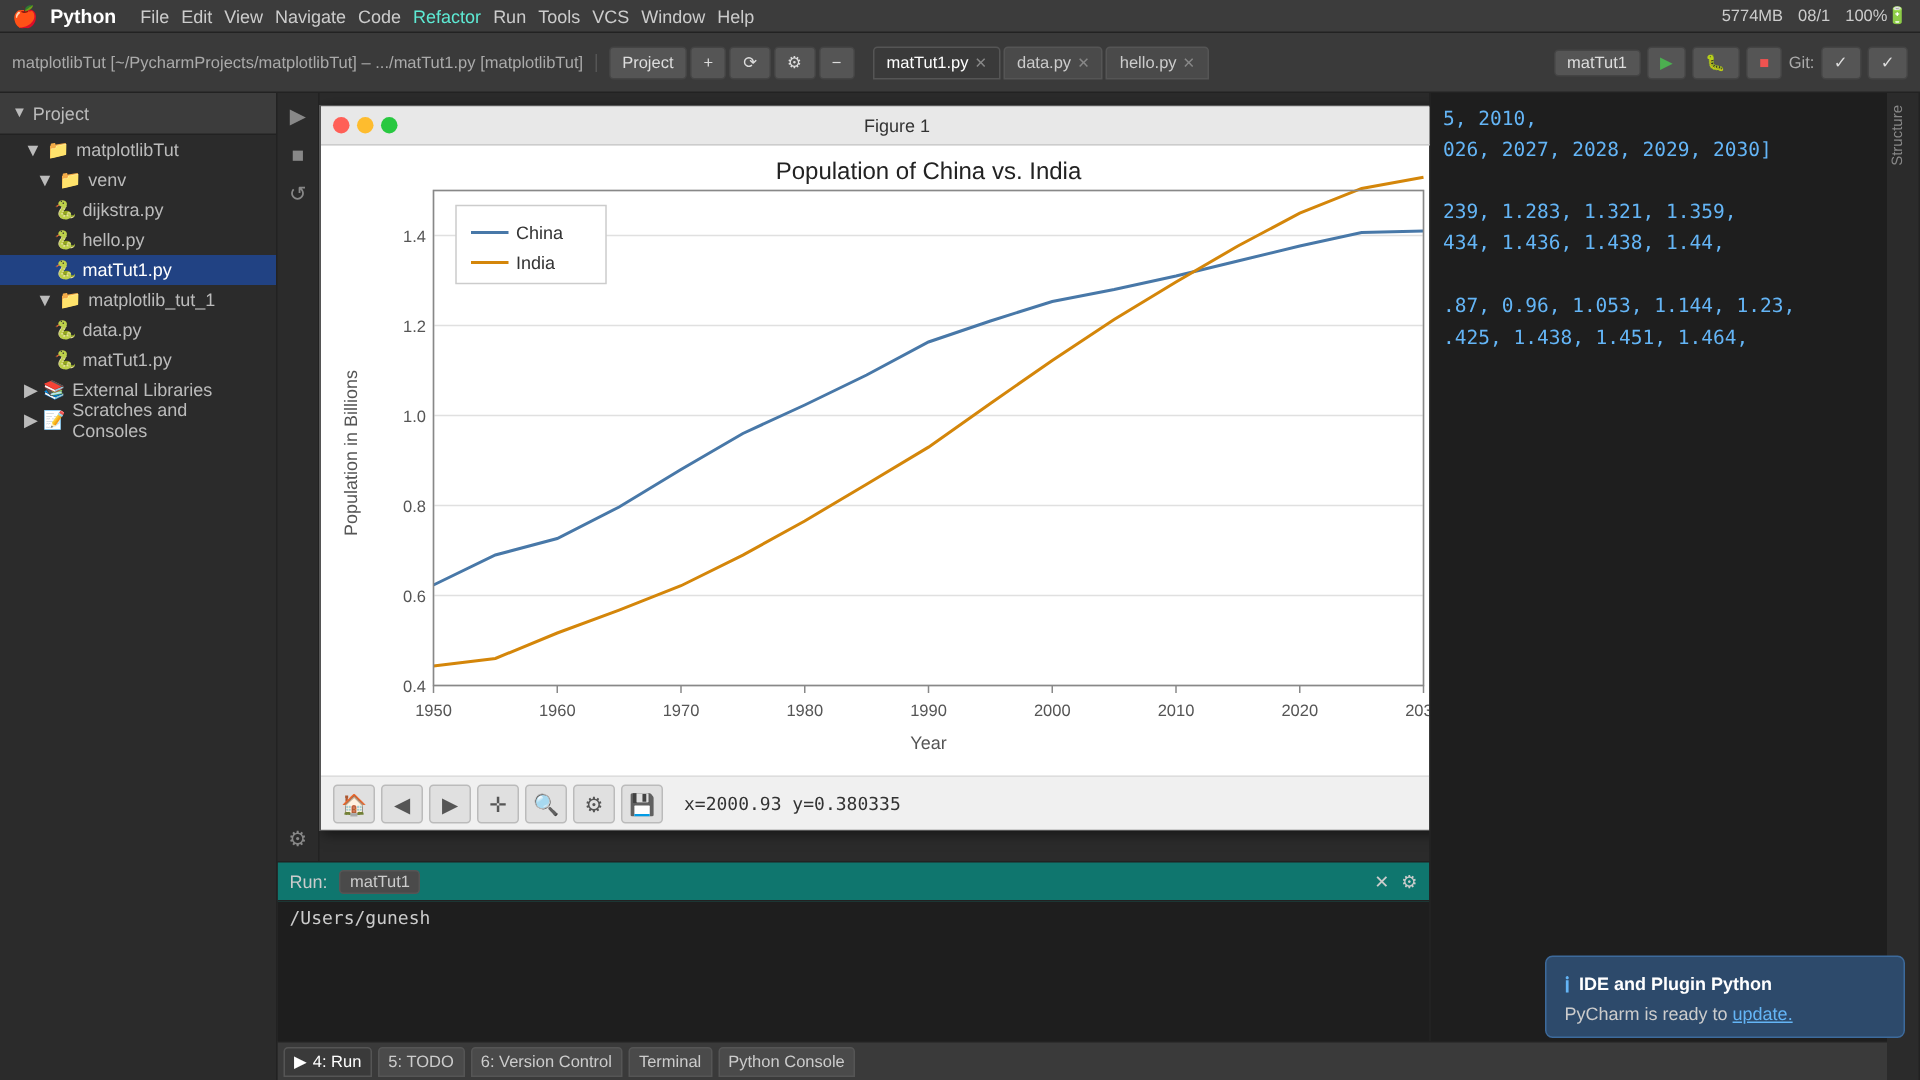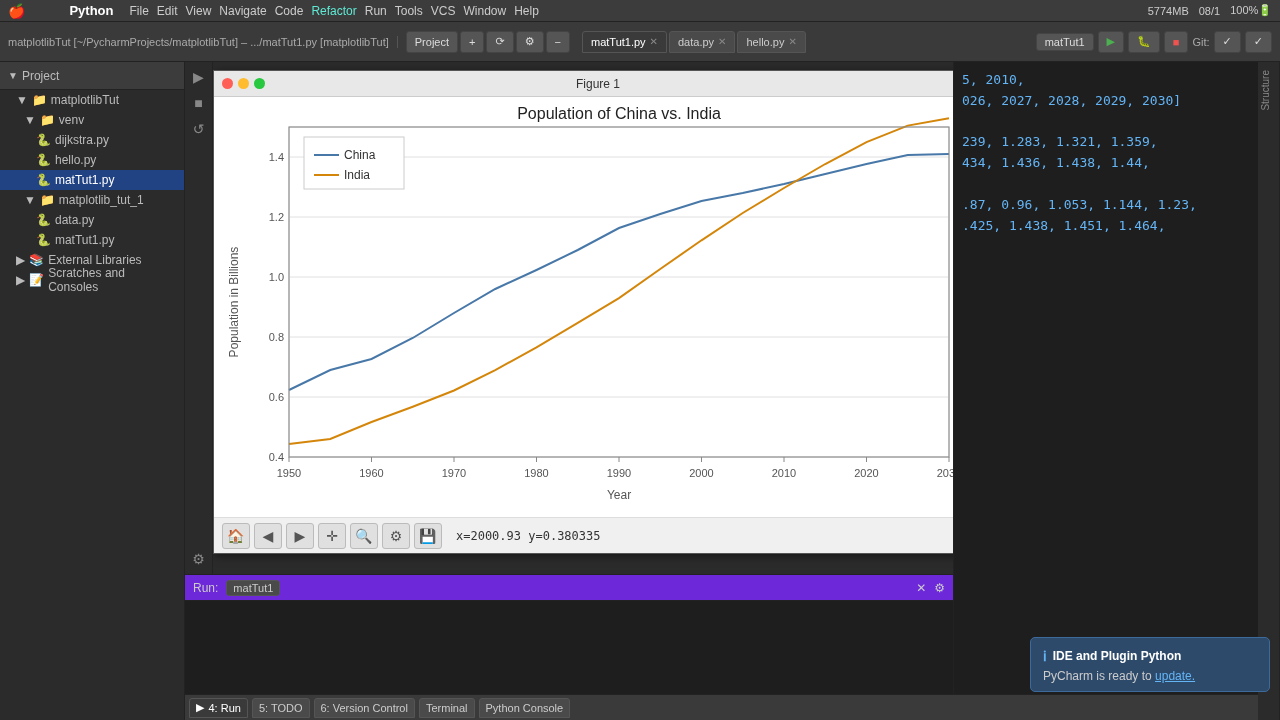--- a/index.html
+++ b/index.html
@@ -17,21 +17,21 @@
     .mac-bar {
       height: 22px;
       background: #3c3c3c;
       display: flex;
       align-items: center;
       padding: 0 8px;
       gap: 8px;
       border-bottom: 1px solid #222;
     }
     .mac-bar .apple-icon { font-size: 14px; color: #ccc; }
-    .mac-bar .app-name { font-size: 13px; font-weight: bold; color: #fff; margin-left: 36px; }
+    .mac-bar .app-name { font-size: 13px; font-weight: bold; color: #fff; }
     .mac-bar-right { margin-left: auto; display: flex; align-items: center; gap: 10px; font-size: 11px; color: #ccc; }
 
     
     .toolbar {
       height: 40px;
       background: #3a3a3a;
       border-bottom: 1px solid #222;
       display: flex;
       align-items: center;
       padding: 0 8px;
@@ -198,21 +198,21 @@
     
     .run-panel {
       height: 120px;
       background: #1e1e1e;
       border-top: 1px solid #222;
       display: flex;
       flex-direction: column;
     }
     .run-panel-header {
       height: 26px;
-      background: #6d28d9;
+      background: #0f766e;
       display: flex;
       align-items: center;
       padding: 0 8px;
       gap: 8px;
       font-size: 12px;
       color: #ccc;
       border-bottom: 1px solid #222;
     }
     .run-panel-content {
       flex: 1;
@@ -582,20 +582,23 @@
           </div>
         </div>
 
         <div class="run-panel">
           <div class="run-panel-header">
             <span style="color:#ccc;">Run:</span>
             <span style="background:#4a4a4a;border:1px solid #555;border-radius:3px;padding:1px 6px;font-size:11px;">matTut1</span>
             <span style="margin-left:auto;cursor:pointer;">✕</span>
             <span style="cursor:pointer;">⚙</span>
           </div>
+          <div class="run-panel-content">
+            <span>/Users/gunesh</span>
+          </div>
         </div>
       </div>
 
       <div class="right-panel">
         <div class="right-content">
           <div style="color:#64b5f6;">5, 2010,</div>
           <div style="color:#64b5f6;">026, 2027, 2028, 2029, 2030]</div>
           <div>&nbsp;</div>
           <div style="color:#64b5f6;">239, 1.283, 1.321, 1.359,</div>
           <div style="color:#64b5f6;">434, 1.436, 1.438, 1.44,</div>

